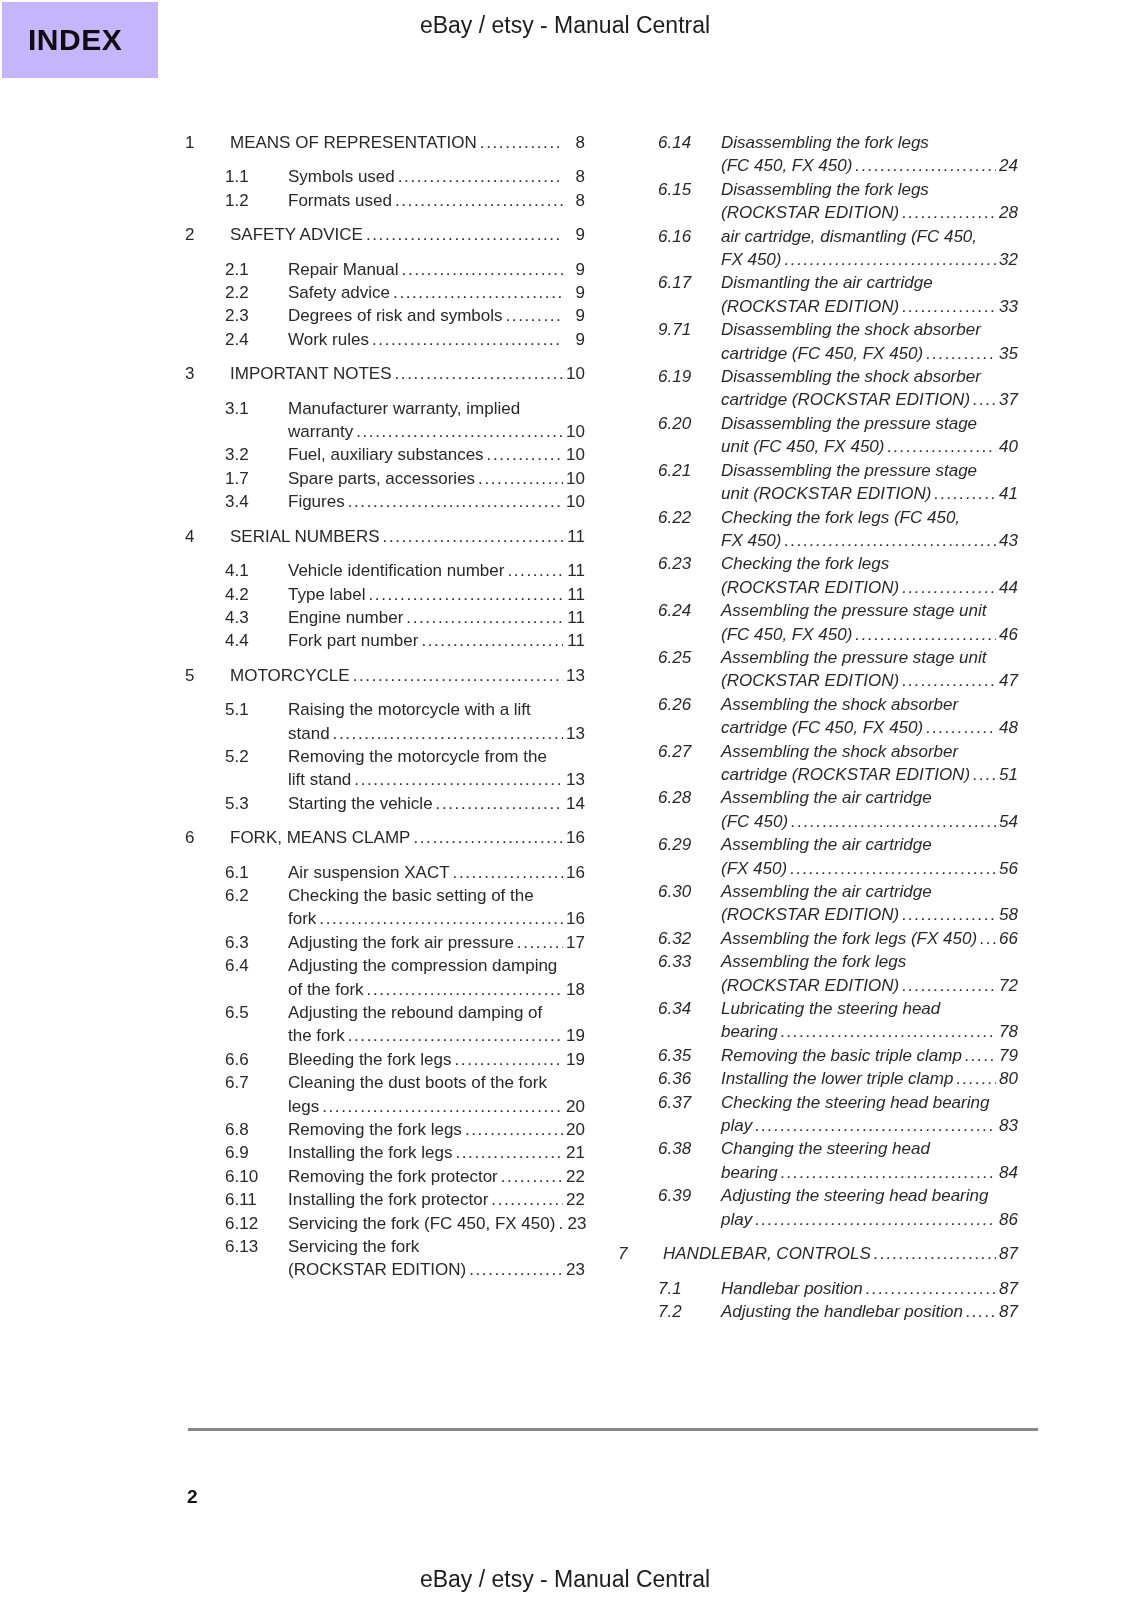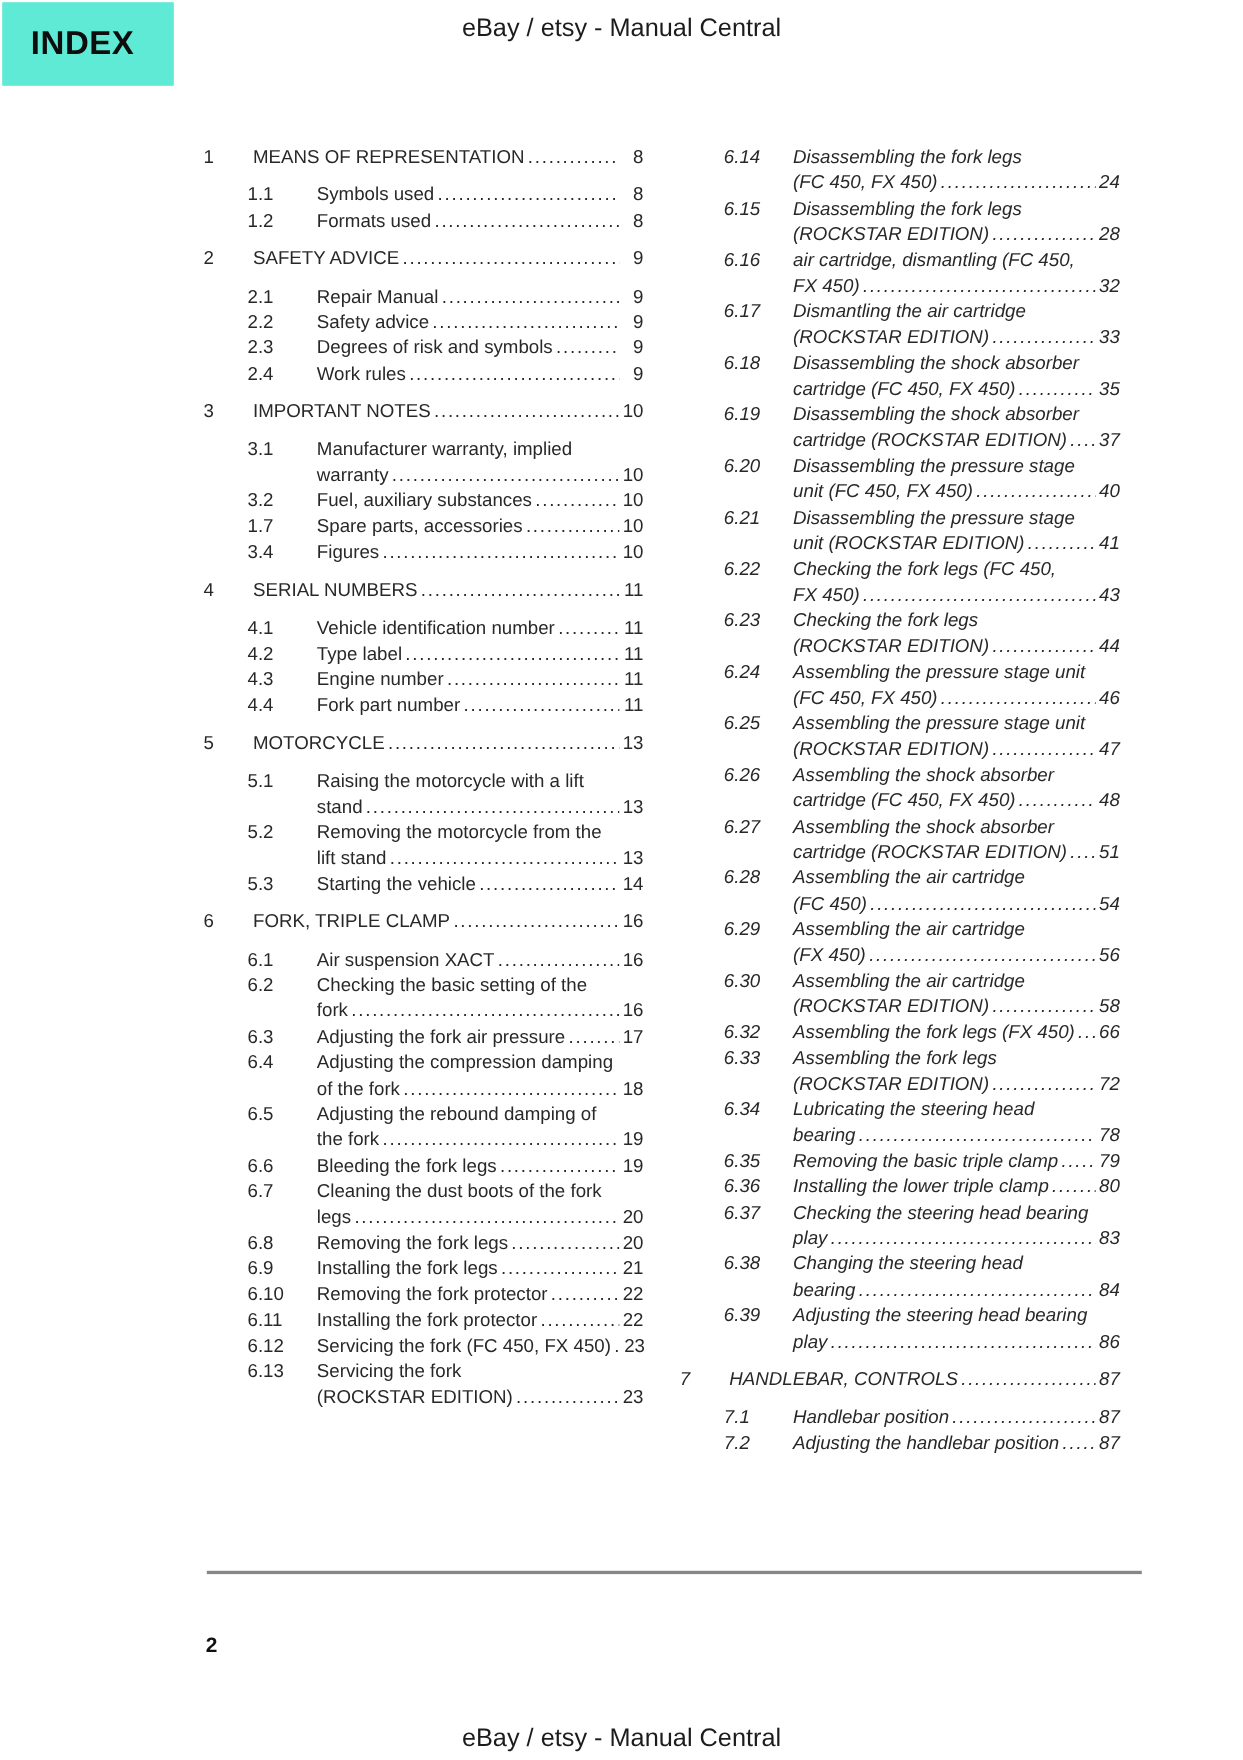--- a/index.html
+++ b/index.html
@@ -11,21 +11,21 @@
     font-family: "Liberation Sans", "DejaVu Sans", sans-serif;
     color: #282828;
     overflow: hidden;
   }
 
   
   .index-box {
     position: absolute;
     left: 2px; top: 2px;
     width: 156px; height: 76px;
-    background: #5eead4;
+    background: #c4b5fd;
     display: flex; align-items: center;
     padding-left: 26px;
     box-sizing: border-box;
   }
   .index-box span {
     font-size: 30px;
     font-weight: bold;
     color: #0e0e0e;
     letter-spacing: 0.5px;
   }
@@ -281,21 +281,21 @@
         <span class="e-num">5.3</span>
         <div class="line last">
           <span class="e-text">Starting the vehicle</span>
           <span class="dots"></span>
           <span class="e-page">14</span>
         </div>
       </div>
       <div class="entry section">
         <span class="e-num">6</span>
         <div class="line last">
-          <span class="e-text">FORK, TRIPLE CLAMP</span>
+          <span class="e-text">FORK, MEANS CLAMP</span>
           <span class="dots"></span>
           <span class="e-page">16</span>
         </div>
       </div>
       <div class="entry sub">
         <span class="e-num">6.1</span>
         <div class="line last">
           <span class="e-text">Air suspension XACT</span>
           <span class="dots"></span>
           <span class="e-page">16</span>
@@ -434,21 +434,21 @@
       <div class="entry sub">
         <span class="e-num">6.17</span>
         <div class="line"><span class="e-text">Dismantling the air cartridge</span></div>
         <div class="line last">
           <span class="e-text">(ROCKSTAR EDITION)</span>
           <span class="dots"></span>
           <span class="e-page">33</span>
         </div>
       </div>
       <div class="entry sub">
-        <span class="e-num">6.18</span>
+        <span class="e-num">9.71</span>
         <div class="line"><span class="e-text">Disassembling the shock absorber</span></div>
         <div class="line last">
           <span class="e-text">cartridge (FC 450, FX 450)</span>
           <span class="dots"></span>
           <span class="e-page">35</span>
         </div>
       </div>
       <div class="entry sub">
         <span class="e-num">6.19</span>
         <div class="line"><span class="e-text">Disassembling the shock absorber</span></div>

